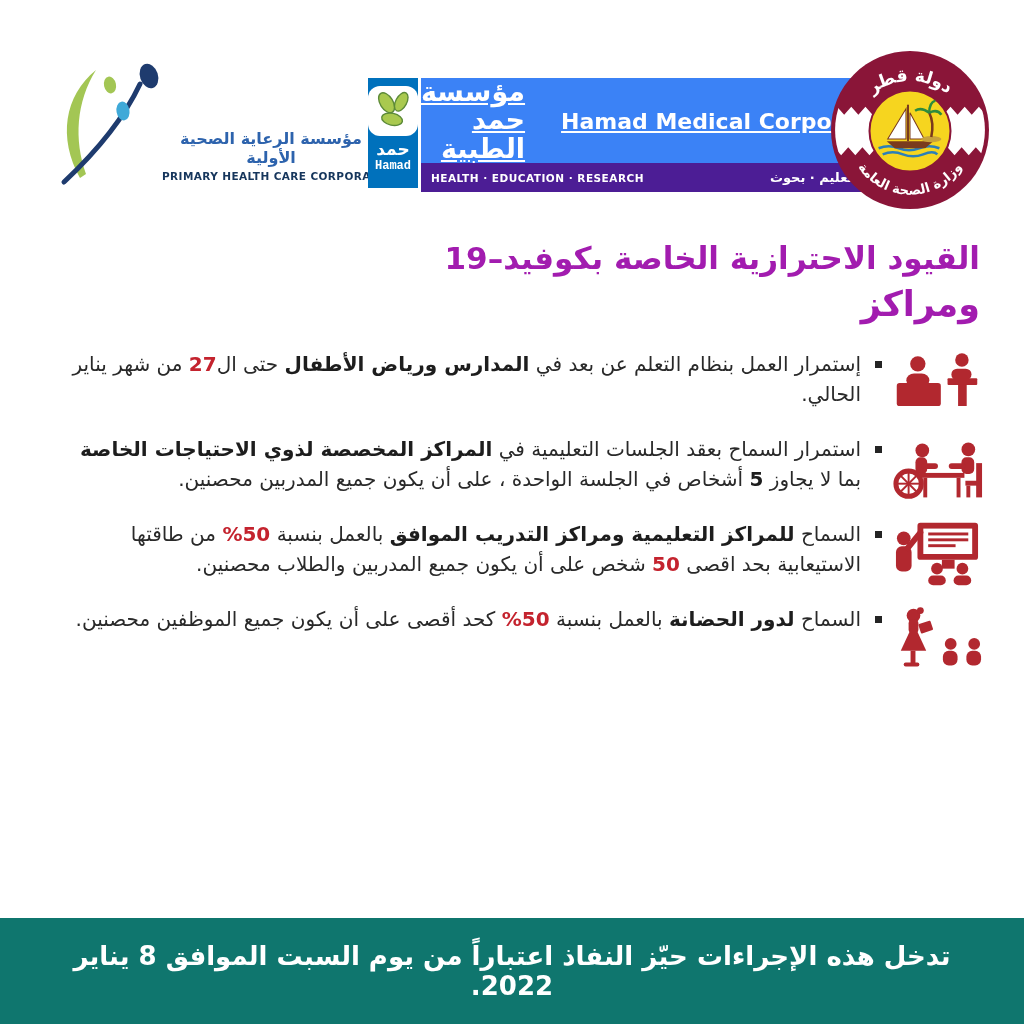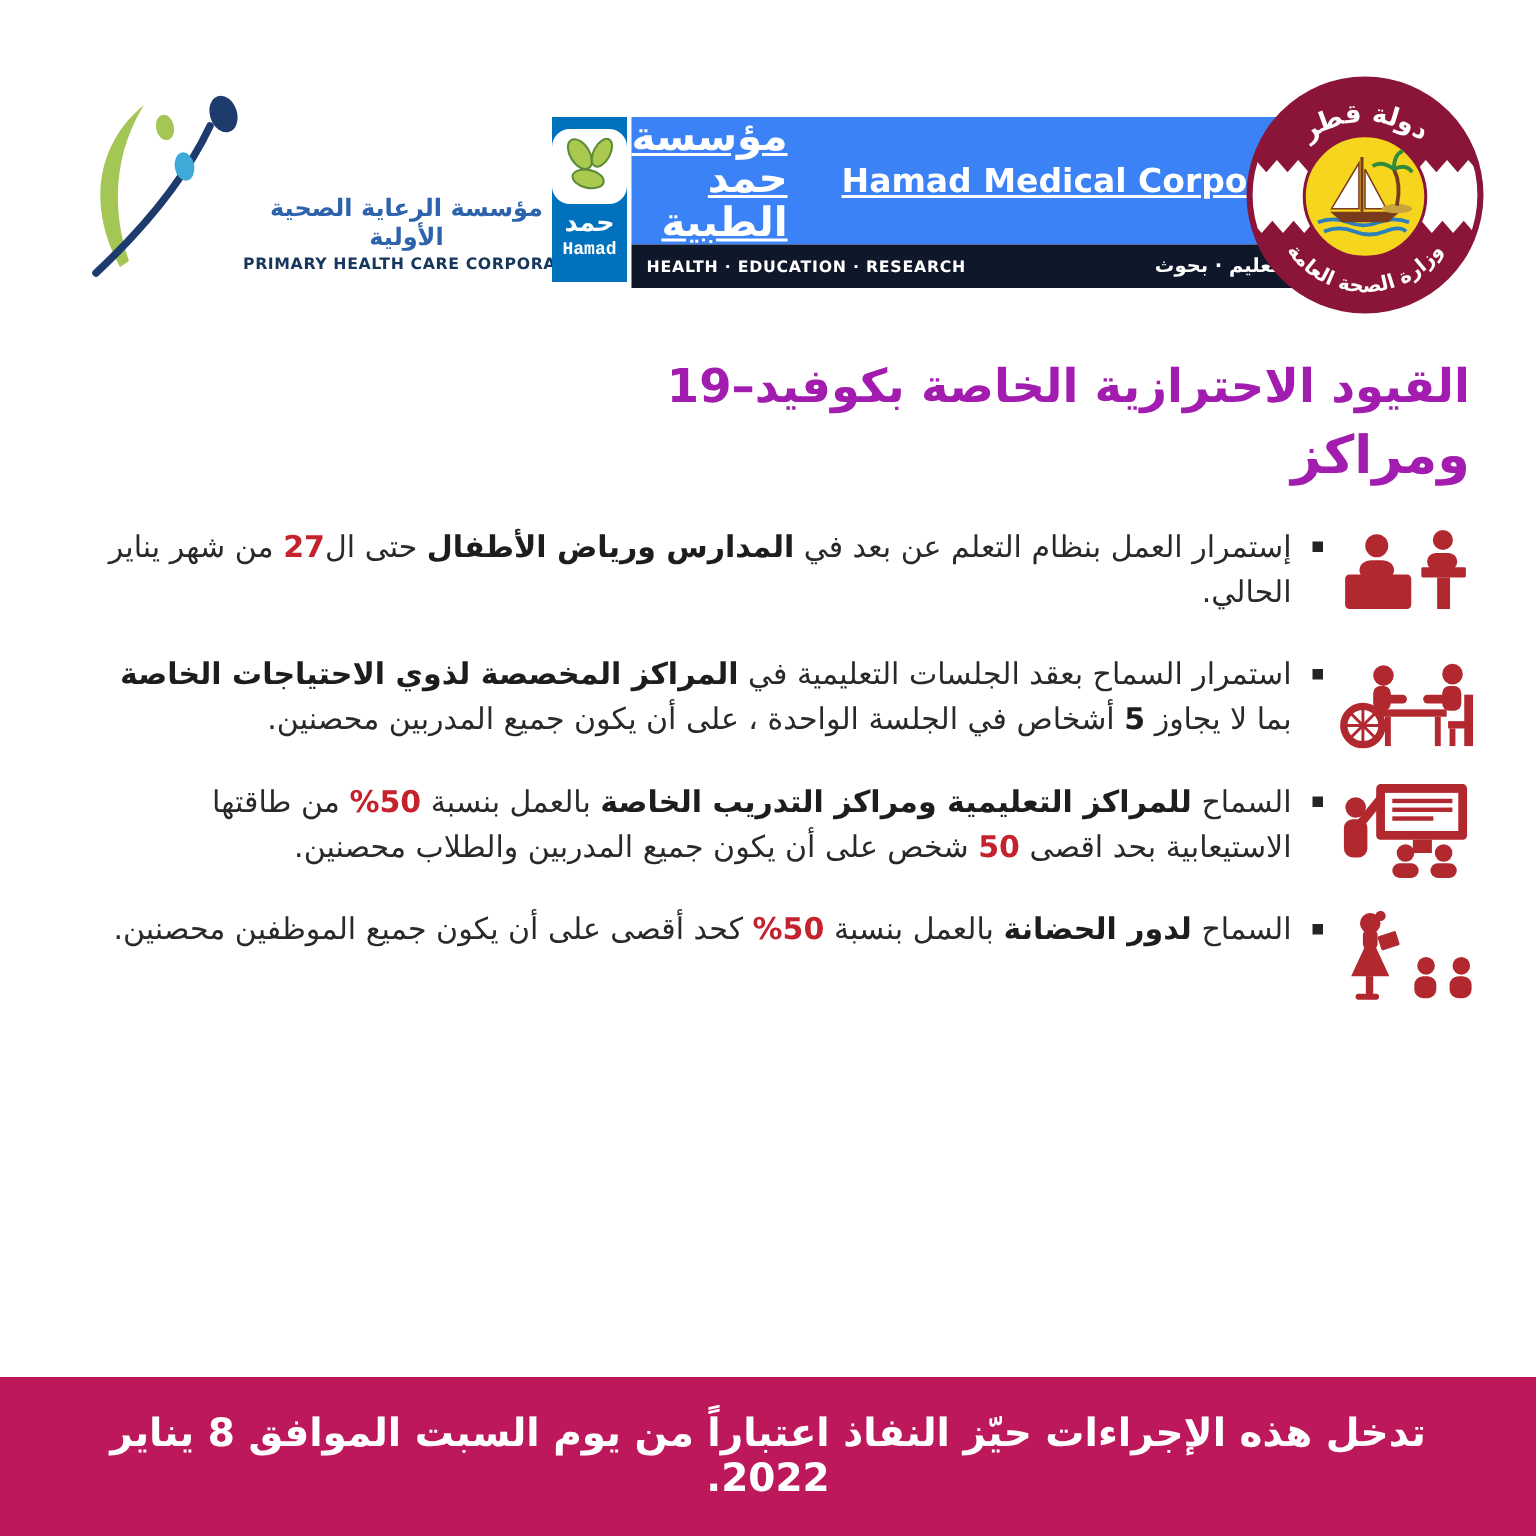--- a/index.html
+++ b/index.html
@@ -18,21 +18,21 @@
 
   .hmc-logo { position:absolute; left:368px; top:78px; width:408px; height:110px; display:flex; }
   .hmc-emblem { width:74px; background:#0071BC; display:flex; flex-direction:column; align-items:center; justify-content:flex-start; padding-top:8px; margin-right:3px; }
   .hmc-leafbox { width:50px; height:50px; background:#fff; border-radius:12px; display:flex; align-items:center; justify-content:center; }
   .hmc-emblem-ar { color:#fff; font-weight:bold; font-size:17px; line-height:1.1; margin-top:4px; }
   .hmc-emblem-en { color:#fff; font-weight:bold; font-size:12px;font-family:Liberation Mono, monospace; }
   .hmc-main { flex:1; display:flex; flex-direction:column; }
   .hmc-top { flex:1; background:#3b82f6; color:#fff; display:flex; flex-direction:row; align-items:center; justify-content:center;text-decoration:underline; }
   .hmc-name-ar { font-size:27px; font-weight:bold; direction:rtl; letter-spacing:2px; line-height:1.05; }
   .hmc-name-en { font-size:22px; font-weight:bold; margin-top:1px; white-space:nowrap;padding-left:36px; }
-  .hmc-strip { height:29px; background:#0f172a; color:#fff; display:flex; align-items:center; justify-content:space-between; padding:10px 10px; }
+  .hmc-strip { height:29px; background:#4c1d95; color:#fff; display:flex; align-items:center; justify-content:space-between; padding:10px 10px; }
   .hmc-tag-en { font-size:10.5px; font-weight:bold; letter-spacing:.5px; }
   .hmc-tag-ar { font-size:13px; font-weight:bold; direction:rtl; }
 
   .moph-logo { position:absolute; left:830px; top:50px; width:160px; height:160px; }
 
   
   .title-block { position:absolute; right:44px; top:240px; text-align:right; direction:rtl; color:#a21caf; }
   .title-line1 { font-size:31px; font-weight:600; }
   .title-line2 { font-size:35px; font-weight:bold; margin-top:8px; }
 
@@ -40,21 +40,21 @@
   .bullets { position:absolute; top:350px; right:38px; left:58px; direction:rtl; }
   .bullet-row { display:flex; align-items:flex-start; min-height:85px; }
   .bullet-icon { width:98px; flex:none; display:flex; justify-content:center; color:#B2282F; padding-top:2px; }
   .bullet-marker { width:7px; height:7px; background:#242424; flex:none; margin:11px 6px 0 14px; }
   .bullet-text { flex:1; font-size:20px; line-height:1.48; color:#292929; text-align:right; }
   .sg-n { font-weight:normal; }
   .sg-b { font-weight:bold; color:#1d1d1d; }
   .sg-r { font-weight:bold; color:#C4232E; }
 
   
-  .footer { position:absolute; left:0; right:0; bottom:0; height:106px; background:#be185d;
+  .footer { position:absolute; left:0; right:0; bottom:0; height:106px; background:#0f766e;
             display:flex; align-items:center; justify-content:center; direction:rtl; }
   .footer-text { color:#FFFFFF; font-weight:bold; font-size:26px; padding:0 28px; text-align:center; }
 </style>
 </head>
 <body>
 
 <div class="page">
 
   <div class="phcc-logo">
     <svg class="phcc-mark" width="118" height="132" viewBox="0 0 118 132">
@@ -189,21 +189,21 @@
           <circle cx="10" cy="16" r="7"></circle>
           <rect x="2" y="24" width="16" height="26" rx="6"></rect>
           <path d="M14,26 L27,10" stroke="currentColor" stroke-width="6" stroke-linecap="round"></path>
           <circle cx="44" cy="47" r="6"></circle>
           <rect x="35" y="54" width="18" height="10" rx="5"></rect>
           <circle cx="70" cy="47" r="6"></circle>
           <rect x="61" y="54" width="18" height="10" rx="5"></rect>
         </svg>
       </div>
       <div class="bullet-marker"></div>
-      <div class="bullet-text"><span class="sg-n">السماح </span><span class="sg-b">للمراكز التعليمية ومراكز التدريب الخاصة</span><span class="sg-n"> بالعمل بنسبة </span><span class="sg-r">50%</span><span class="sg-n"> من طاقتها الاستيعابية بحد اقصى </span><span class="sg-r">50</span><span class="sg-n"> شخص على أن يكون جميع المدربين والطلاب محصنين.</span></div>
+      <div class="bullet-text"><span class="sg-n">السماح </span><span class="sg-b">للمراكز التعليمية ومراكز التدريب الموافق</span><span class="sg-n"> بالعمل بنسبة </span><span class="sg-r">50%</span><span class="sg-n"> من طاقتها الاستيعابية بحد اقصى </span><span class="sg-r">50</span><span class="sg-n"> شخص على أن يكون جميع المدربين والطلاب محصنين.</span></div>
     </div>
 
     <div class="bullet-row">
       <div class="bullet-icon">
         <svg width="94" height="64" viewBox="0 0 96 64" fill="currentColor">
           <circle cx="24" cy="8" r="7"></circle>
           <circle cx="31" cy="3" r="3.5"></circle>
           <rect x="19" y="12" width="10" height="14" rx="4"></rect>
           <path d="M24,16 L11,44 L37,44 Z"></path>
           <rect x="30" y="15" width="13" height="10" rx="1" transform="rotate(-18 36 20)"></rect>

